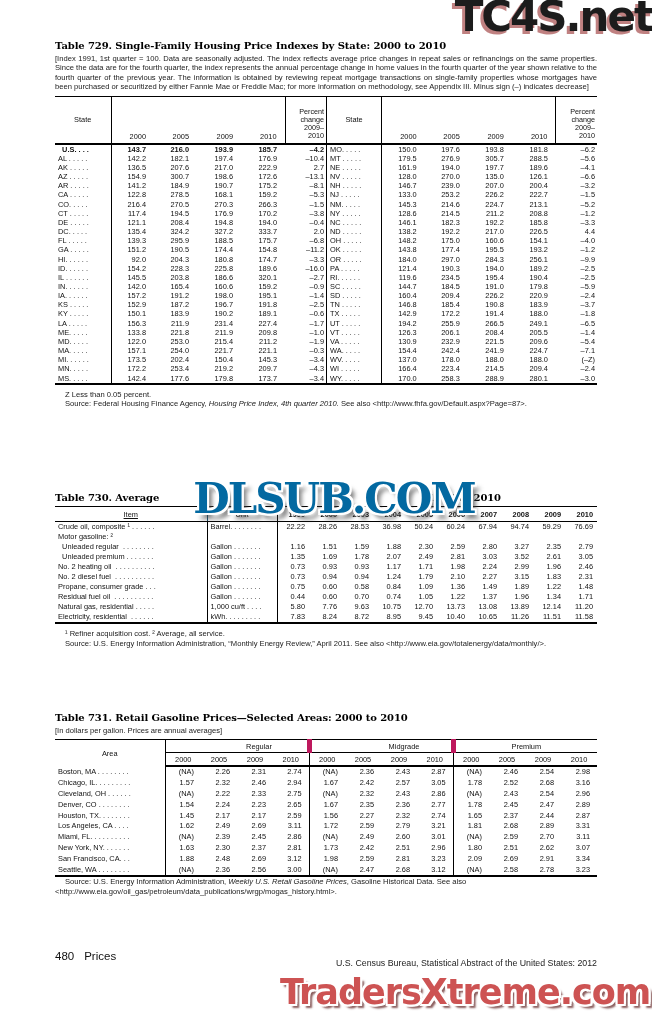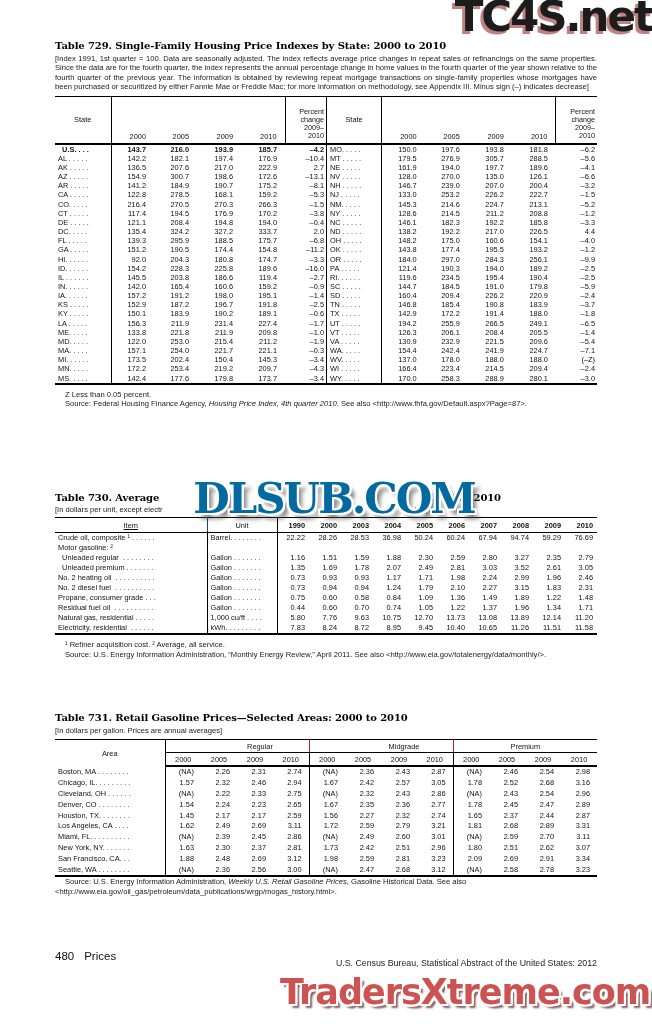--- a/index.html
+++ b/index.html
@@ -47,21 +47,21 @@
   table.t730 td{line-height:10px;}
   table.t730 td:first-child{border-right:1px solid #000;padding-left:3px;}
   table.t730 td:nth-child(2){text-align:left;white-space:pre;border-right:1px solid #000;padding-left:3px;}
   table.t730 td:nth-child(n+3){text-align:right;padding-right:4px;}
 
   
   table.t731{width:542px;border-top:1px solid #000;border-bottom:2px solid #000;}
   table.t731 th.area-h{text-align:center;vertical-align:middle;border-right:1px solid #000;}
   table.t731 th.grp-h{height:12px;text-align:center;vertical-align:middle;
                       border-bottom:1px solid #000;}
-  table.t731 th.grp-h.gsep{border-right:1px solid #be185d;padding-left:46px;}
+  table.t731 th.grp-h.gsep{border-right:5px solid #be185d;padding-left:46px;}
   table.t731 tr.yrrow th{height:12px;text-align:center;vertical-align:middle;border-bottom:2px solid #000;}
   table.t731 tr.yrrow th.gsep{border-right:1px solid #000;}
   table.t731 td{line-height:10.8px;}
   table.t731 td:first-child{border-right:1px solid #000;padding-left:3px;}
   table.t731 td:nth-child(5),table.t731 td:nth-child(9){border-right:1px solid #000;}
   table.t731 td:nth-child(n+2){text-align:right;padding-right:7px;}
 
   
   .pgnum{position:absolute;top:950px;left:55px;font-size:11.5px;color:#111;}
   .pgnum b{font-weight:normal;margin-right:10px;}
@@ -235,21 +235,21 @@
               <td>228.3</td>
               <td>225.8</td>
               <td>189.6</td>
               <td>–16.0</td>
             </tr>
             <tr>
               <td>IL . . . . . .</td>
               <td>145.5</td>
               <td>203.8</td>
               <td>186.6</td>
-              <td>119.4</td>
+              <td>320.1</td>
               <td>–2.7</td>
             </tr>
             <tr>
               <td>IN. . . . . .</td>
               <td>142.0</td>
               <td>165.4</td>
               <td>160.6</td>
               <td>159.2</td>
               <td>–0.9</td>
             </tr>
@@ -572,25 +572,20 @@
 
     <div class="footline indent" style="margin-top:5px;">Z Less than 0.05 percent.</div>
     <div class="src"><span>Source: Federal Housing Finance Agency, </span><i>Housing Price Index, 4th quarter 2010.</i><span> See also &lt;http://www.fhfa.gov/Default.aspx?Page=87&gt;.</span></div>
   </div>
 
   <div class="content" style="top:492px;">
     <div class="fragrow tbl-title">
       <span>Table 730. Average</span>
       <span class="gap" style="width:262px;"></span>
       <span>: 1990 to 2010</span>
-    </div>
-    <div class="fragrow bracket-note" style="margin-top:2px;">
-      <span>[In dollars per unit, except electr</span>
-      <span class="gap" style="width:252px;"></span>
-      <span>ted]</span>
     </div>
 
     <table class="t730" style="margin-top:3px;">
       <colgroup>
           <col style="width:152px">
           <col style="width:70px">
           <col style="width:32px">
           <col style="width:32px">
           <col style="width:32px">
           <col style="width:32px">

